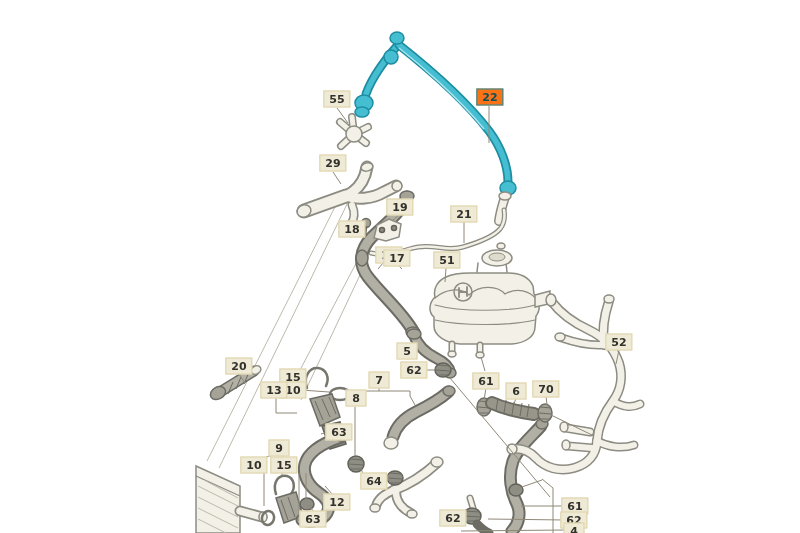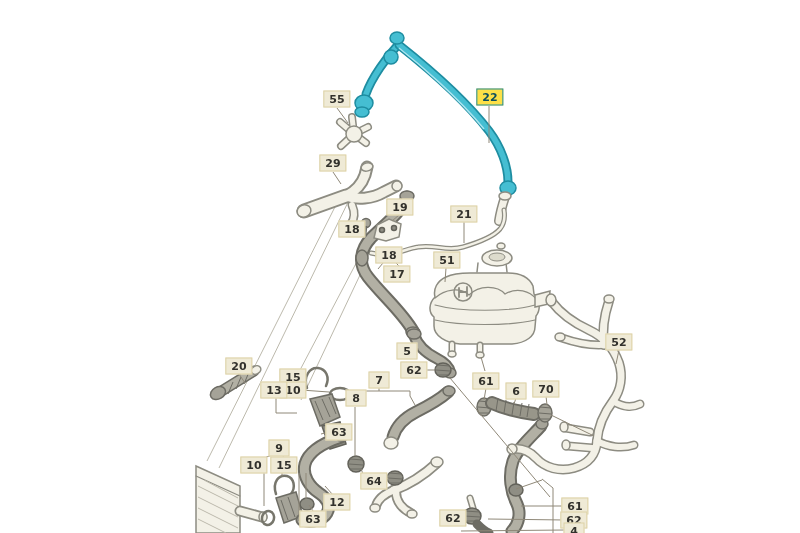--- a/index.html
+++ b/index.html
@@ -19,21 +19,21 @@
   .wedge{stroke:#bcb9ac;stroke-width:1;fill:none;}
   .to{stroke:#1e8da1;fill:none;stroke-linecap:round;}
   .tf{stroke:#45bed2;fill:none;stroke-linecap:round;}
   .ts{fill:#45bed2;stroke:#1e8da1;stroke-width:1.5;}
   .rib{stroke:#6d6c64;stroke-width:1;fill:none;}
   
   .lbl{position:absolute;transform:translate(-50%,-50%);background:#efead6;
        border:1px solid #ddd2a6;color:#32312c;font-weight:bold;font-size:11px;
        padding:0 5px;height:15px;line-height:15px;min-width:9px;text-align:center;
        cursor:pointer;}
-  .lbl.hl{background:#fde047;border-color:#1e8da1;color:#0e4f5c;}
+  .lbl.hl{background:#f97316;border-color:#1e8da1;color:#0e4f5c;}
 </style>
 </head>
 <body>
 
 <div id="stage">
 
 <svg id="art" width="800" height="533" viewBox="0 0 800 533">
 
   <g>
     <path class="wedge" d="M344,189 L207,461"></path>
@@ -303,21 +303,21 @@
 </svg>
 
 <div class="lbl" style="left:337px;top:99px">55</div>
 <div class="lbl" style="left:333px;top:163px">29</div>
 <div class="lbl hl" style="left:490px;top:97px">22</div>
 <div class="lbl" style="left:400px;top:207px">19</div>
 <div class="lbl" style="left:352px;top:229px">18</div>
 <div class="lbl" style="left:464px;top:214px">21</div>
 <div class="lbl" style="left:447px;top:260px">51</div>
 <div class="lbl" style="left:389px;top:255px">18</div>
-<div class="lbl" style="left:397px;top:274px">17</div>
+<div class="lbl" style="left:397px;top:258px">17</div>
 <div class="lbl" style="left:239px;top:366px">20</div>
 <div class="lbl" style="left:293px;top:377px">15</div>
 <div class="lbl" style="left:293px;top:390px">10</div>
 <div class="lbl" style="left:274px;top:390px">13</div>
 <div class="lbl" style="left:339px;top:432px">63</div>
 <div class="lbl" style="left:279px;top:448px">9</div>
 <div class="lbl" style="left:254px;top:465px">10</div>
 <div class="lbl" style="left:284px;top:465px">15</div>
 <div class="lbl" style="left:337px;top:502px">12</div>
 <div class="lbl" style="left:313px;top:519px">63</div>

